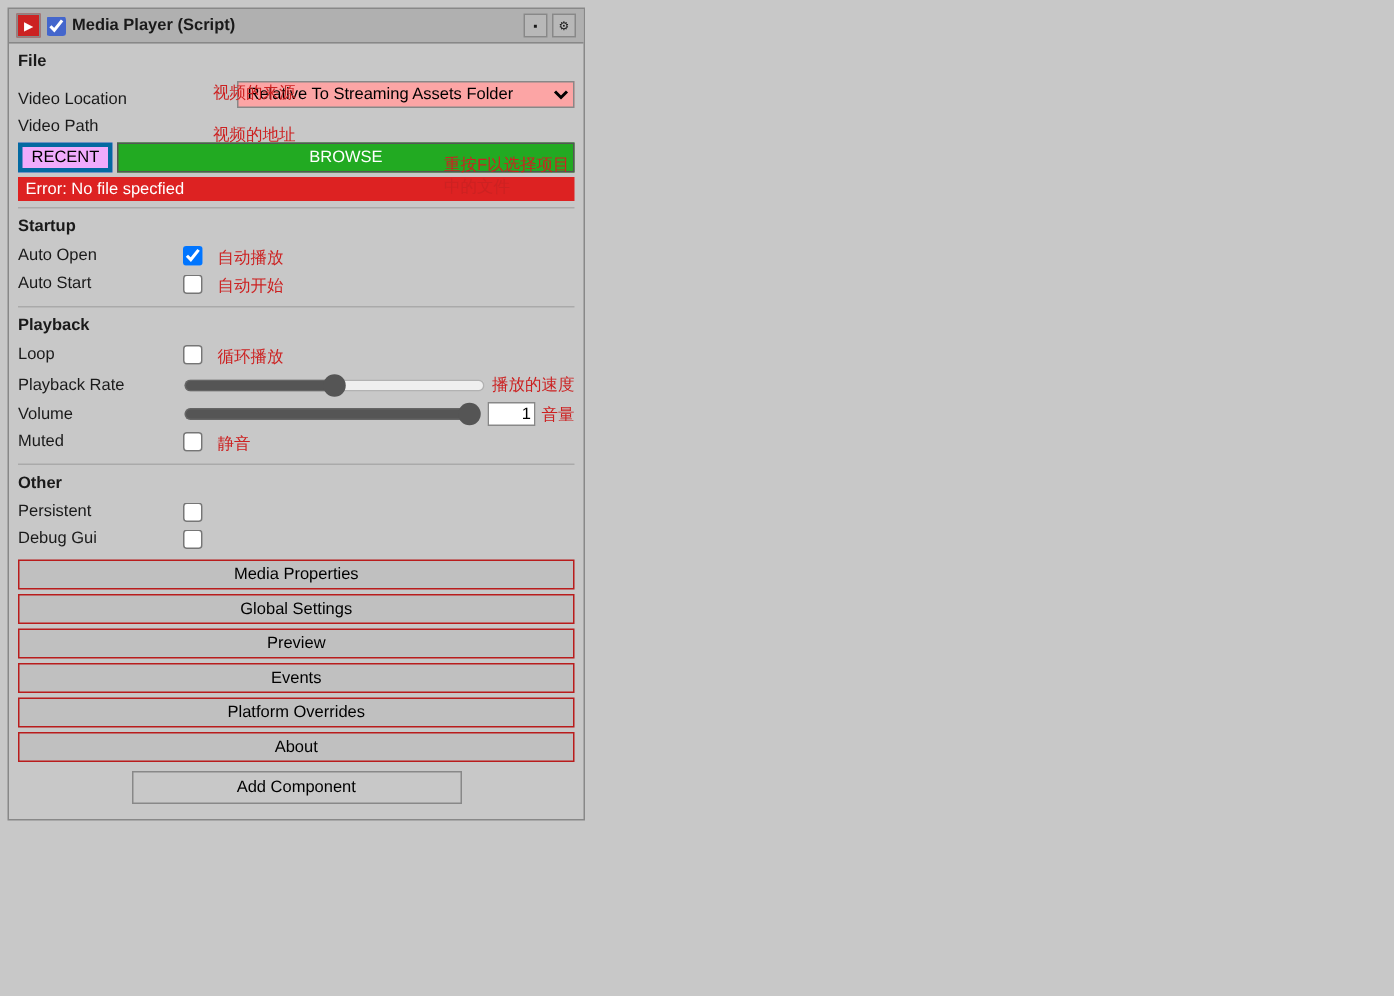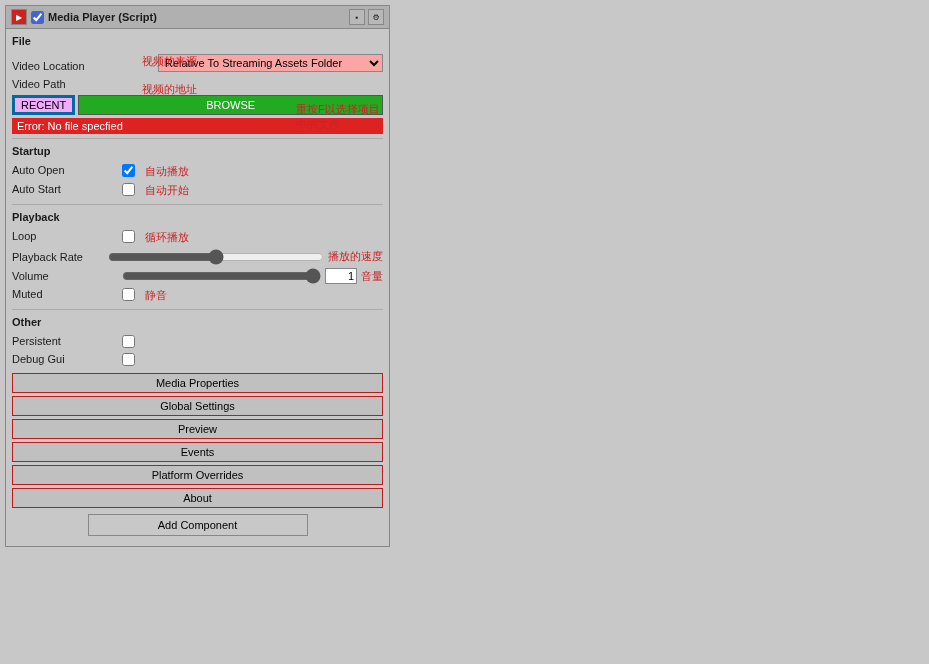--- a/index.html
+++ b/index.html
@@ -172,21 +172,21 @@
     }
 
     .slider-row {
       display: flex;
       align-items: center;
       padding: 2px 0;
       min-height: 18px;
     }
 
     .slider-label {
-      width: 96px;
+      width: 110px;
       font-size: 11px;
       flex-shrink: 0;
     }
 
     .slider {
       flex: 1;
       height: 14px;
       accent-color: #555;
     }
 

